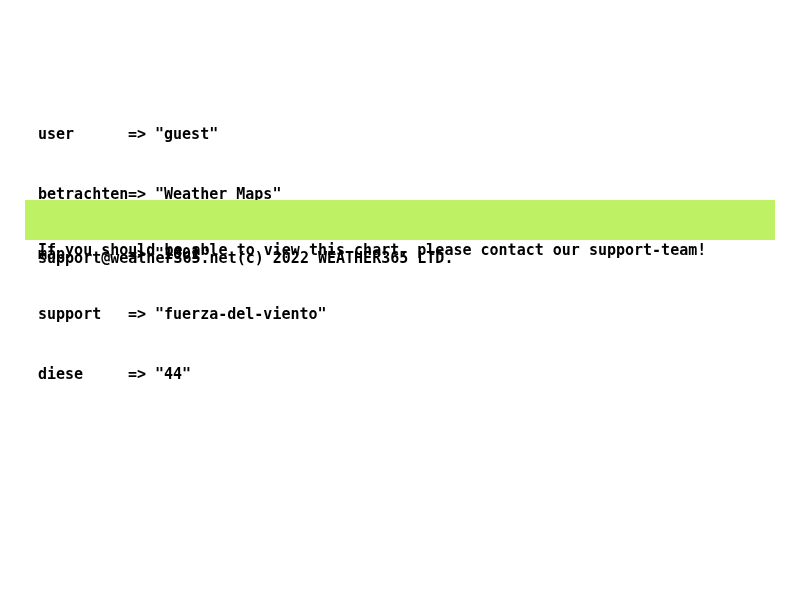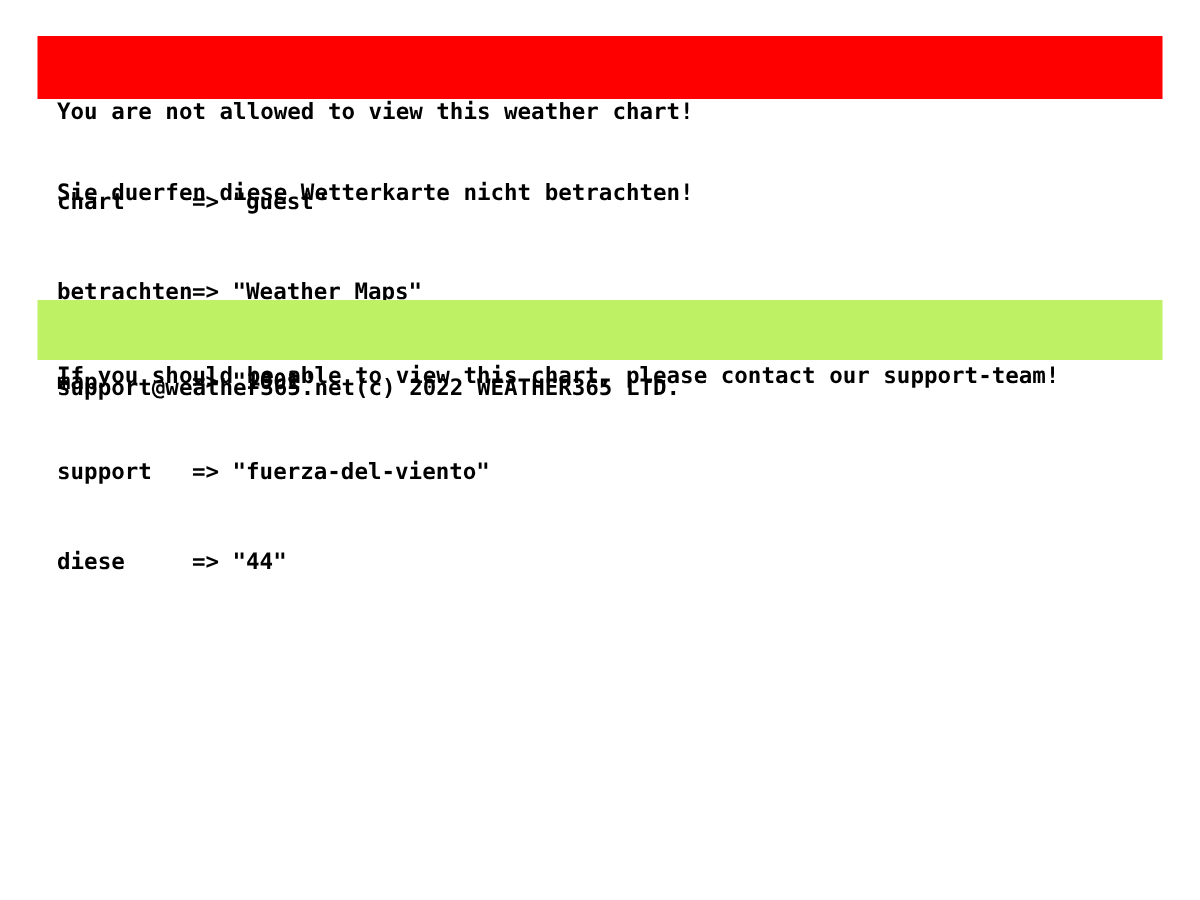--- a/index.html
+++ b/index.html
@@ -61,27 +61,23 @@
     justify-content: flex-start;
     line-height: 16px;
     white-space: pre;
   }
 </style>
 </head>
 <body>
 
 <div class="page">
 
-  <div class="banner red">
-    <div>You are not allowed to view this weather chart!</div>
-    <div>Sie duerfen diese Wetterkarte nicht betrachten!</div>
-  </div>
 
   <div class="params">
-    <div class="row"><span class="k">chart</span><span class="arrow">=&gt;</span><span class="v">"guest"</span></div>
+    <div class="row"><span class="k">user</span><span class="arrow">=&gt;</span><span class="v">"guest"</span></div>
     <div class="row"><span class="k">betrachten</span><span class="arrow">=&gt;</span><span class="v">"Weather Maps"</span></div>
     <div class="row"><span class="k">map</span><span class="arrow">=&gt;</span><span class="v">"1001"</span></div>
     <div class="row"><span class="k">support</span><span class="arrow">=&gt;</span><span class="v">"fuerza-del-viento"</span></div>
     <div class="row"><span class="k">diese</span><span class="arrow">=&gt;</span><span class="v">"44"</span></div>
   </div>
 
   <div class="banner green">
     <div>If you should be able to view this chart, please contact our support-team!</div>
   </div>
 

